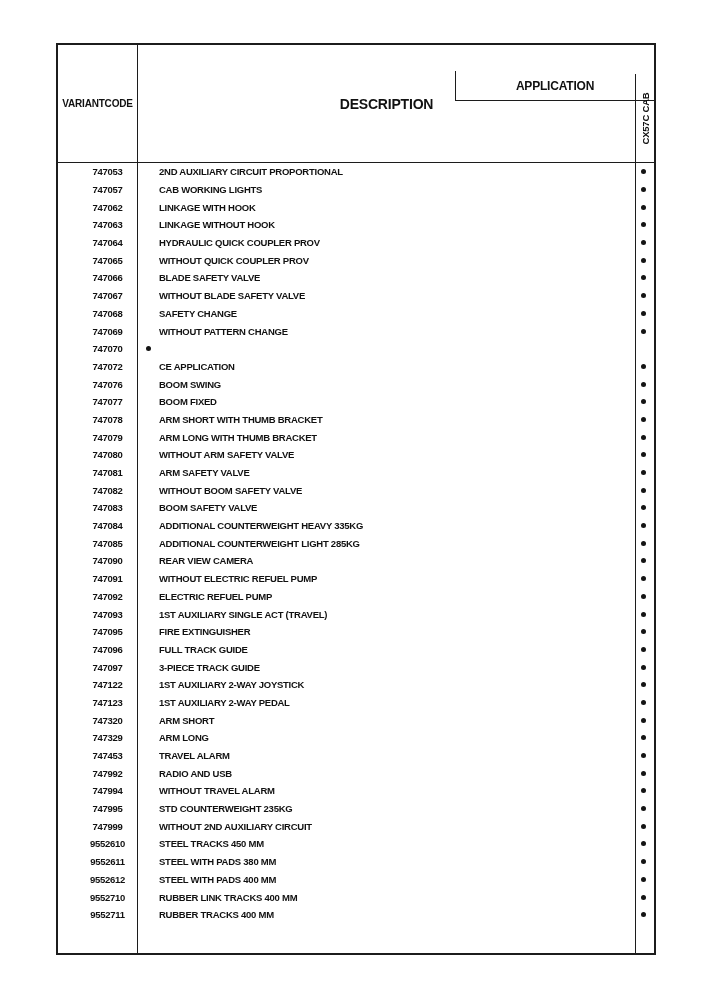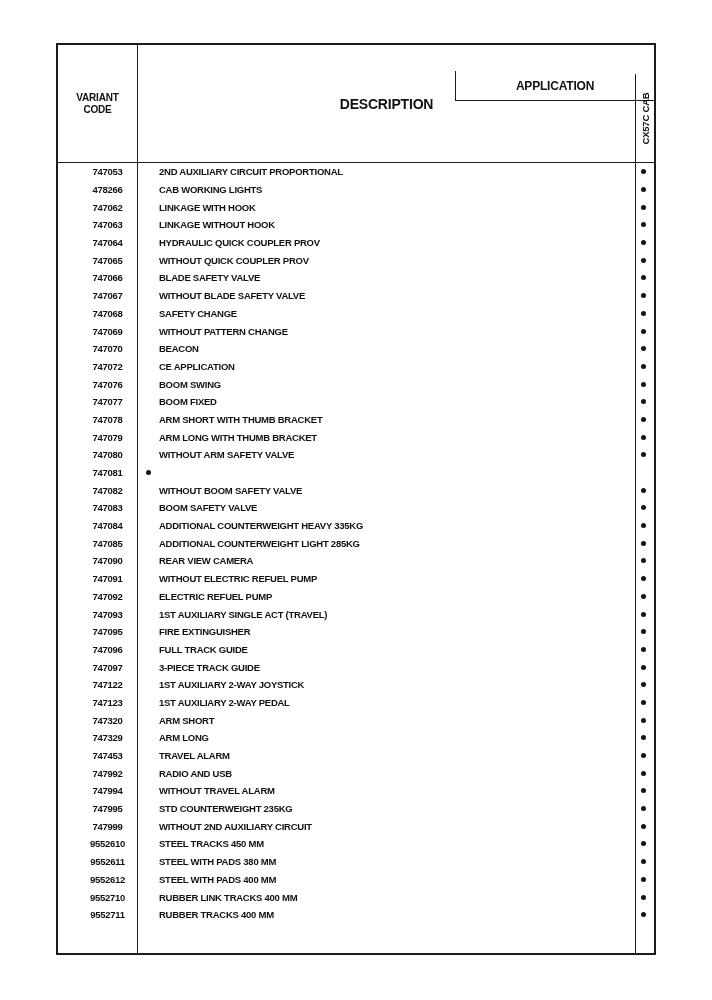--- a/index.html
+++ b/index.html
@@ -48,21 +48,21 @@
     border-bottom: 1px solid #1c1c1c;
     display: flex; align-items: center; justify-content: center;
     font-size: 12px; font-weight: bold;
     letter-spacing: -0.2px;
     margin-top: 26px;
   }
   .variant-header {
     position: absolute;
     left: 0; top: 0;
     width: 79px; height: 117px;
-    display: flex; flex-direction: column;
+    display: flex; flex-direction: row;
     align-items: center; justify-content: center;
     font-size: 10px; font-weight: bold;
     line-height: 12px;
     letter-spacing: -0.2px;
     text-align: center;
   }
   .description-header {
     position: absolute;
     left: 80px; top: 0;
     width: 497px; height: 117px;
@@ -137,21 +137,21 @@
 
     <div class="table-body">
         <div class="row">
           <div class="cell code">747053</div>
           <div class="cell desc">2ND AUXILIARY CIRCUIT PROPORTIONAL</div>
           <div class="cell app">
             <span class="bullet"></span>
           </div>
         </div>
         <div class="row">
-          <div class="cell code">478266</div>
+          <div class="cell code">747057</div>
           <div class="cell desc">CAB WORKING LIGHTS</div>
           <div class="cell app">
             <span class="bullet"></span>
           </div>
         </div>
         <div class="row">
           <div class="cell code">747062</div>
           <div class="cell desc">LINKAGE WITH HOOK</div>
           <div class="cell app">
             <span class="bullet"></span>
@@ -201,21 +201,20 @@
         </div>
         <div class="row">
           <div class="cell code">747069</div>
           <div class="cell desc">WITHOUT PATTERN CHANGE</div>
           <div class="cell app">
             <span class="bullet"></span>
           </div>
         </div>
         <div class="row">
           <div class="cell code">747070</div>
-          <div class="cell desc">BEACON</div>
           <div class="cell app">
             <span class="bullet"></span>
           </div>
         </div>
         <div class="row">
           <div class="cell code">747072</div>
           <div class="cell desc">CE APPLICATION</div>
           <div class="cell app">
             <span class="bullet"></span>
           </div>
@@ -250,20 +249,21 @@
         </div>
         <div class="row">
           <div class="cell code">747080</div>
           <div class="cell desc">WITHOUT ARM SAFETY VALVE</div>
           <div class="cell app">
             <span class="bullet"></span>
           </div>
         </div>
         <div class="row">
           <div class="cell code">747081</div>
+          <div class="cell desc">ARM SAFETY VALVE</div>
           <div class="cell app">
             <span class="bullet"></span>
           </div>
         </div>
         <div class="row">
           <div class="cell code">747082</div>
           <div class="cell desc">WITHOUT BOOM SAFETY VALVE</div>
           <div class="cell app">
             <span class="bullet"></span>
           </div>

